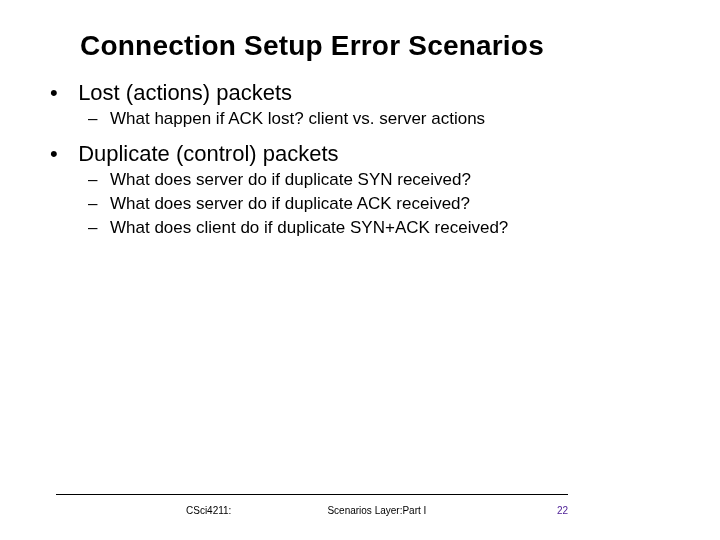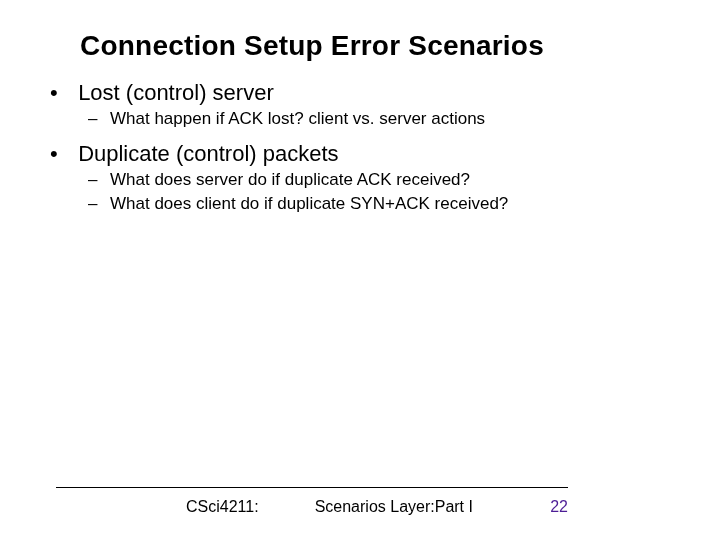--- a/index.html
+++ b/index.html
@@ -66,22 +66,23 @@
     bottom: 24px;
     padding: 0 56px 0 56px;
   }
   .rule {
     border: none;
     border-top: 1px solid #000;
     margin: 0 0 10px 0;
   }
   .footer-row {
     display: flex;
-    font-size: 16px;
+    font-size: 10px;
     font-family: "Comic Sans MS", "Comic Sans", cursive, sans-serif;
+    gap: 40px;
   }
   .footer-left {
     flex: 0 0 auto;
     padding-left: 130px;
   }
   .footer-center {
     flex: 1 1 auto;
     text-align: left;
     padding-left: 56px;
   }
@@ -92,28 +93,29 @@
 </style>
 </head>
 <body>
 
 <div class="slide">
 
   <div class="title">Connection Setup Error Scenarios</div>
 
   <ul class="top">
     <li>
-      <span>Lost (control) server</span>
+      <span>Lost (actions) packets</span>
       <ul class="sub">
         <li>What happen if ACK lost? client vs. server actions</li>
       </ul>
     </li>
     <li>
       <span>Duplicate (control) packets</span>
       <ul class="sub">
+        <li>What does server do if duplicate SYN received?</li>
         <li>What does server do if duplicate ACK received?</li>
         <li>What does client do if duplicate SYN+ACK received?</li>
       </ul>
     </li>
   </ul>
 
   <div class="footer">
     <hr class="rule">
     <div class="footer-row">
       <div class="footer-left">CSci4211:</div>

